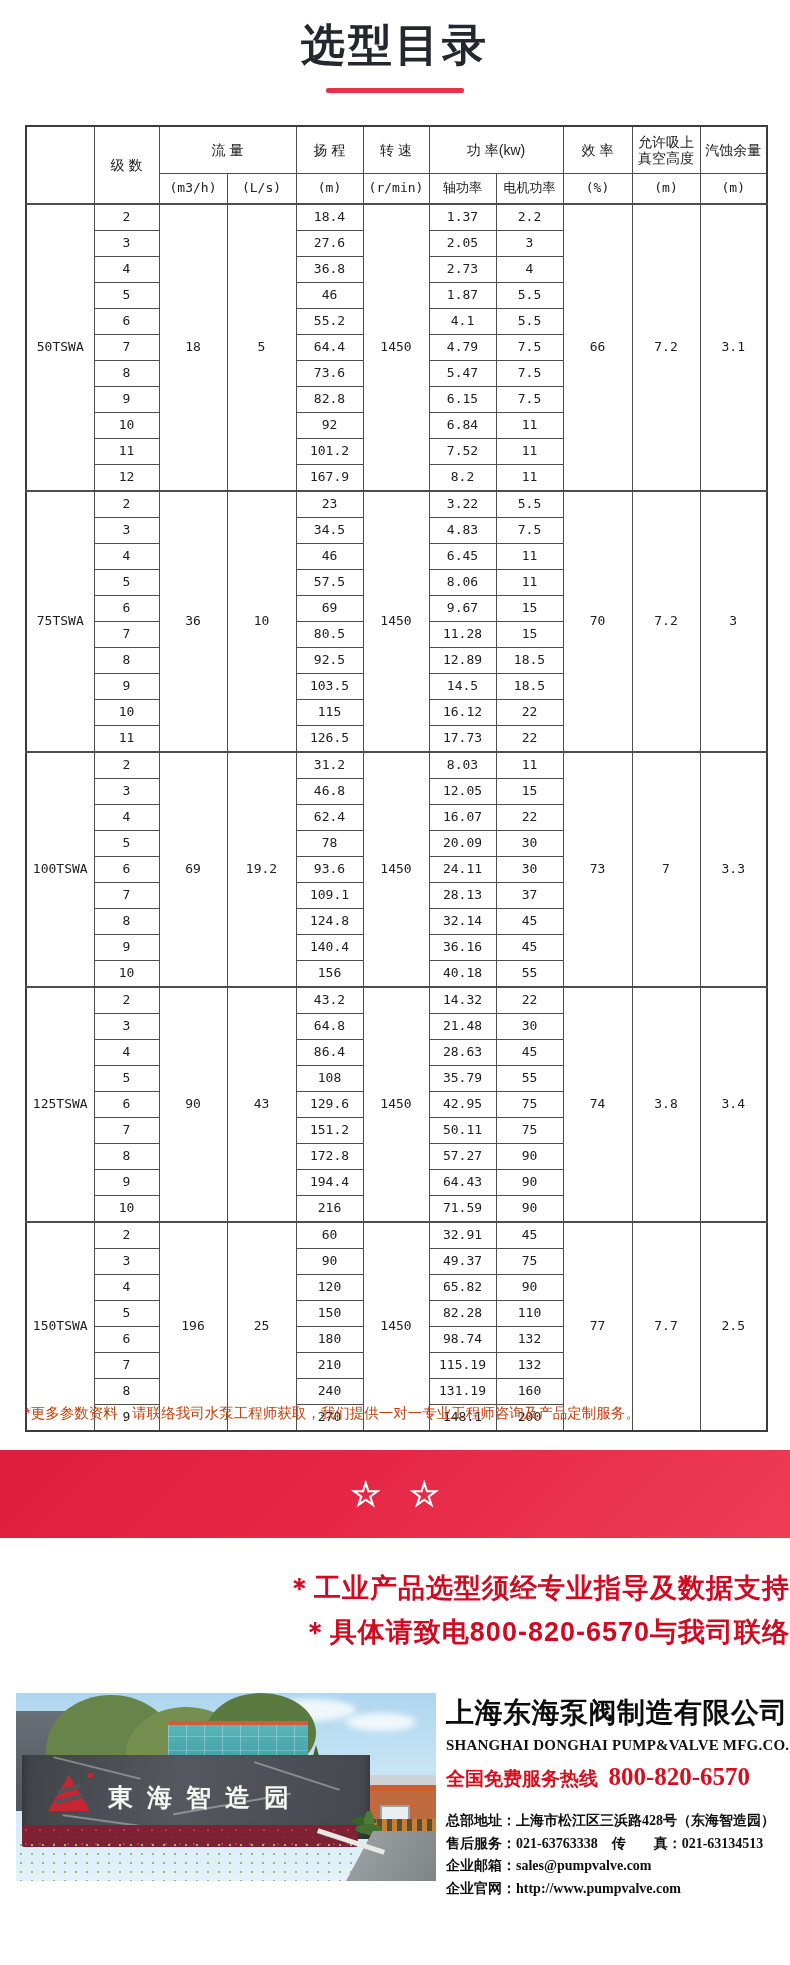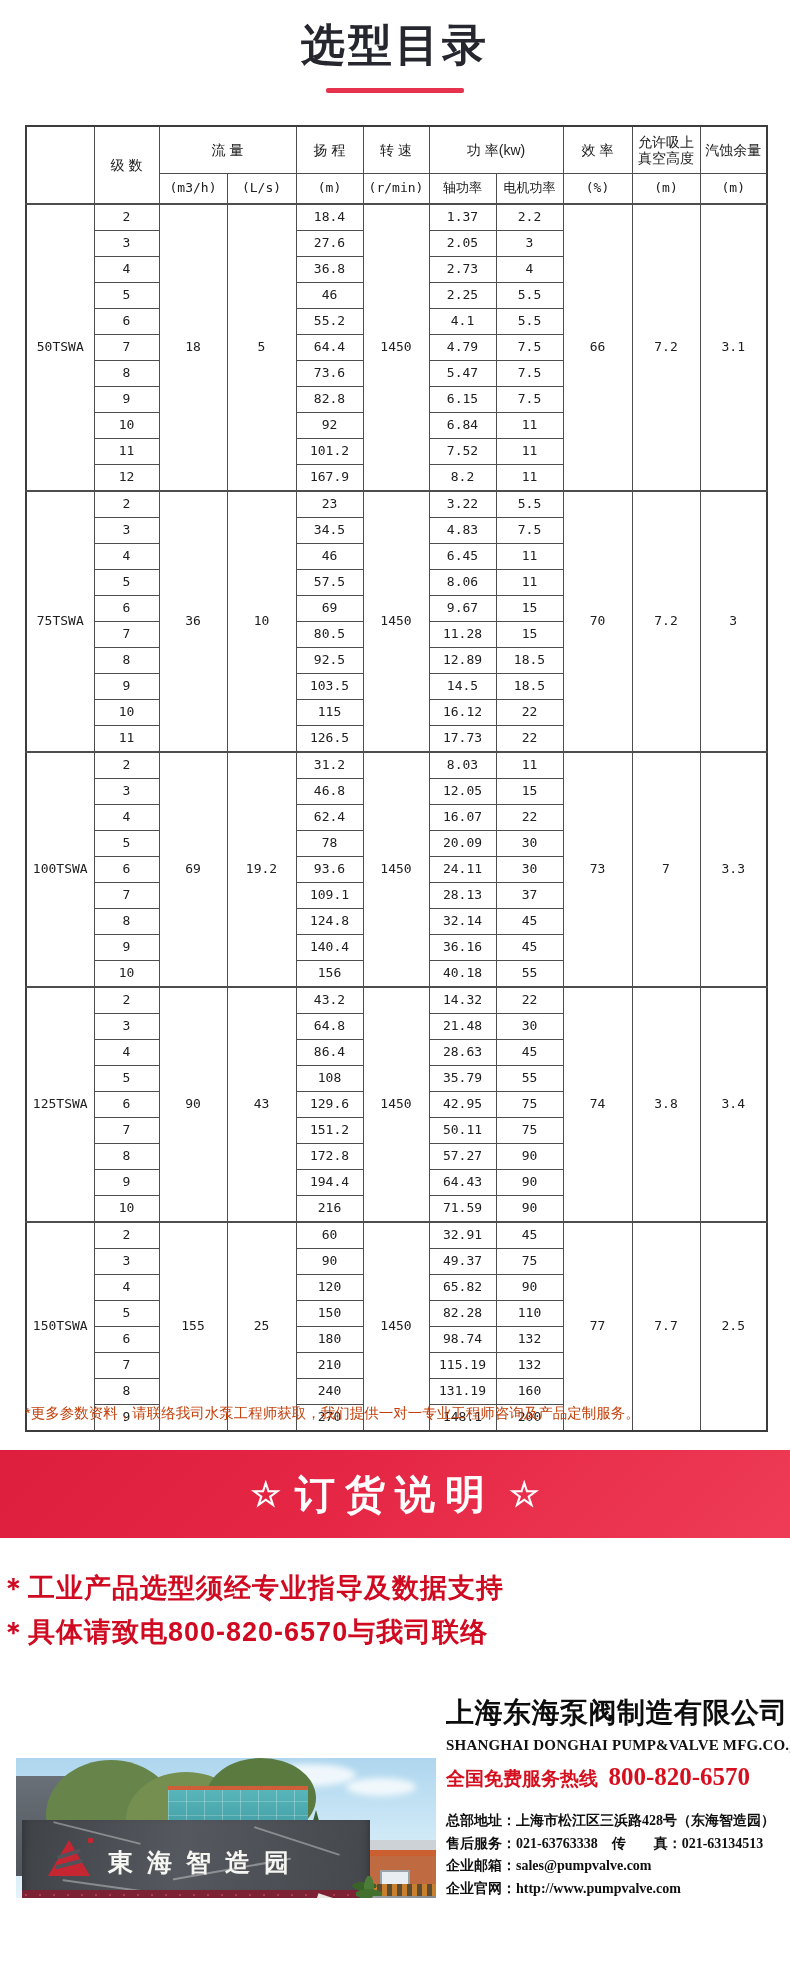--- a/index.html
+++ b/index.html
@@ -27,27 +27,27 @@
   
   .note{position:absolute;top:1404px;left:25px;width:740px;font-size:14.5px;font-weight:500;color:#c2410c;}
 
   
   .order-banner{position:absolute;top:1450px;left:0;width:790px;height:88px;
                 background:linear-gradient(135deg,#dd1e3c 0%,#e52745 45%,#ef3c56 100%);
                 display:flex;align-items:center;justify-content:center;color:#fff;}
   .order-banner .star{font-size:34px;font-weight:700;margin:0 14px;}
   .order-banner .ttl{font-size:40px;font-weight:900;letter-spacing:10px;}
 
-  .slogan{position:absolute;left:0;width:100%;text-align:left;
+  .slogan{position:absolute;left:0;width:100%;text-align:right;
           font-size:27px;font-weight:900;color:#cf0a21;letter-spacing:1px;}
   .slogan.s1{top:1570px;}
   .slogan.s2{top:1614px;}
 
   
-  .photo{position:absolute;top:1758px;left:16px;width:420px;height:140px;overflow:hidden;background:#bfe0f2;}
+  .photo{position:absolute;top:1693px;left:16px;width:420px;height:188px;overflow:hidden;background:#bfe0f2;}
   .photo *{position:absolute;}
   .sky{top:0;left:0;width:100%;height:100%;background:linear-gradient(180deg,#aed6ee 0%,#cfe9f7 55%,#e4f2fa 100%);}
   .cloud{background:#fff;opacity:.8;border-radius:50%;filter:blur(3px);}
   .bldg-left{top:18px;left:0;width:58px;height:100px;background:linear-gradient(180deg,#6a7077,#50555c);}
   .tree{border-radius:50%;}
   .glass{top:28px;left:152px;width:140px;height:96px;
          background:linear-gradient(180deg,#58b6bb 0%,#2f8d94 70%,#267a82 100%);
          border-top:4px solid #cf5f38;}
   .glass .grid{top:0;left:0;width:100%;height:100%;
         background:repeating-linear-gradient(90deg,rgba(255,255,255,.28) 0 1px,transparent 1px 18px),
@@ -167,21 +167,21 @@
         </tr>
         <tr>
           <td>4</td>
           <td>36.8</td>
           <td>2.73</td>
           <td>4</td>
         </tr>
         <tr>
           <td>5</td>
           <td>46</td>
-          <td>2.25</td>
+          <td>1.87</td>
           <td>5.5</td>
         </tr>
         <tr>
           <td>6</td>
           <td>55.2</td>
           <td>4.1</td>
           <td>5.5</td>
         </tr>
         <tr>
           <td>7</td>
@@ -404,21 +404,21 @@
         </tr>
         <tr>
           <td>10</td>
           <td>216</td>
           <td>71.59</td>
           <td>90</td>
         </tr>
         <tr class="sec-first">
           <td rowspan="8" class="model">150TSWA</td>
           <td>2</td>
-          <td rowspan="8">155</td>
+          <td rowspan="8">196</td>
           <td rowspan="8">25</td>
           <td>60</td>
           <td rowspan="8">1450</td>
           <td>32.91</td>
           <td>45</td>
           <td rowspan="8">77</td>
           <td rowspan="8">7.7</td>
           <td rowspan="8">2.5</td>
         </tr>
         <tr>
@@ -463,21 +463,20 @@
           <td>148.1</td>
           <td>200</td>
         </tr>
       </tbody>
   </table>
 
   <div class="note">*更多参数资料，请联络我司水泵工程师获取，我们提供一对一专业工程师咨询及产品定制服务。</div>
 
   <div class="order-banner">
     <span class="star">☆</span>
-    <span class="ttl">订货说明</span>
     <span class="star">☆</span>
   </div>
 
   <div class="slogan s1">＊工业产品选型须经专业指导及数据支持</div>
   <div class="slogan s2">＊具体请致电800-820-6570与我司联络</div>
 
   <div class="photo">
     <div class="sky"></div>
     <div class="cloud" style="top:6px;left:250px;width:90px;height:22px;"></div>
     <div class="cloud" style="top:20px;left:330px;width:70px;height:18px;"></div>

